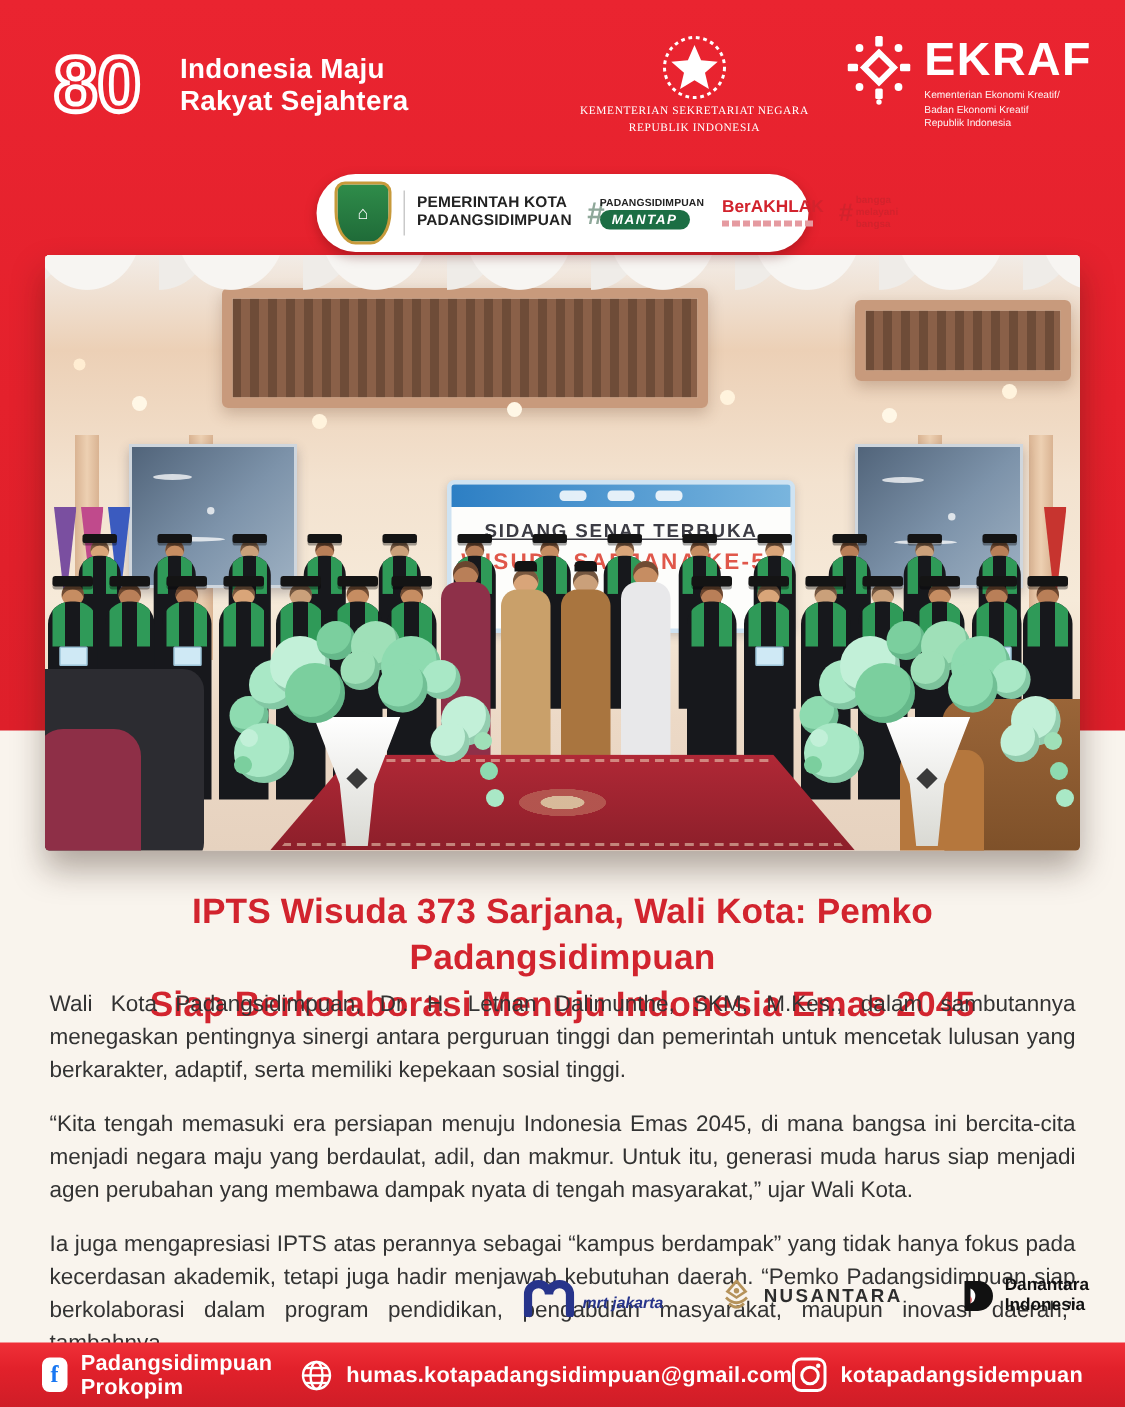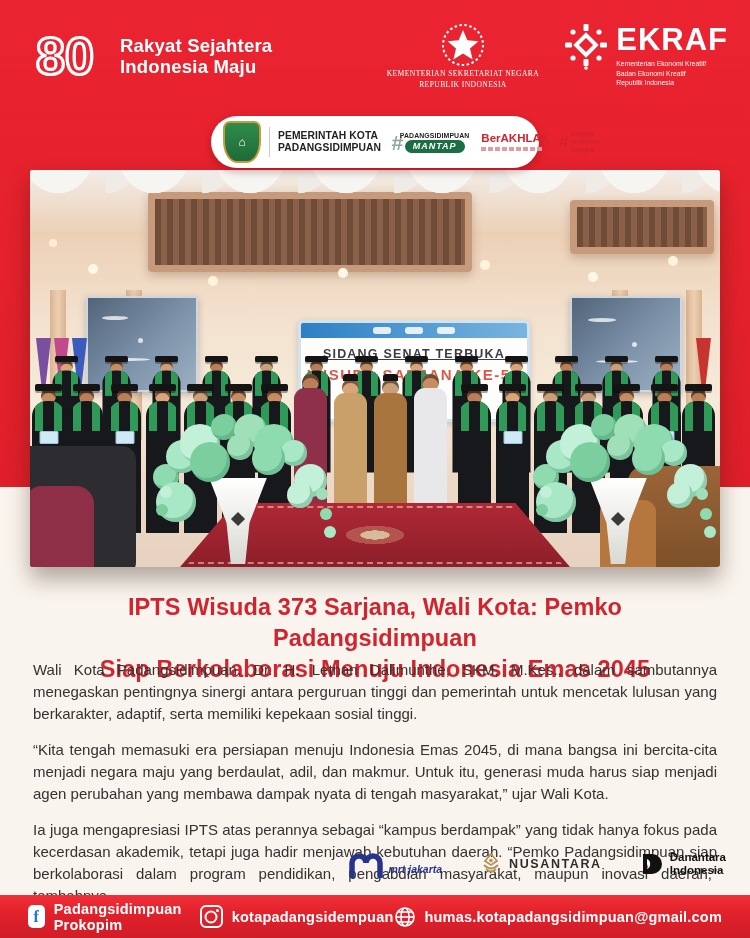--- a/index.html
+++ b/index.html
@@ -24,21 +24,21 @@
   
   .gov-pill{position:absolute;left:211px;top:116px;width:328px;height:52px;background:#fff;border-radius:26px;
     box-shadow:0 3px 8px rgba(90,10,10,.35);display:flex;align-items:center;padding:0 12px;box-sizing:border-box;gap:8px;z-index:6;}
   .shield{width:34px;height:38px;background:linear-gradient(180deg,#2f8c4a,#1f6b38);border:2px solid #c79a3b;
     border-radius:7px 7px 14px 14px / 7px 7px 22px 22px;display:flex;align-items:center;justify-content:center;flex:0 0 auto;}
   .shield-dome{width:12px;height:12px;color:#fff;font-size:12px;line-height:12px;text-align:center;}
   .pill-div{width:1px;height:30px;background:#c9c9c9;flex:0 0 auto;}
   .pemkot{font-size:10.3px;font-weight:800;color:#222;line-height:1.18;letter-spacing:.1px;white-space:nowrap;}
   .mantap{display:flex;align-items:center;margin-left:2px;flex:0 0 auto;}
   .mantap-hash{font-size:21px;font-weight:800;color:#8fa89a;font-style:italic;line-height:1;margin-right:-3px;}
-  .mantap-col{display:flex;flex-direction:column;align-items:center;}
+  .mantap-col{display:flex;flex-direction:column;align-items:flex-start;}
   .mantap-top{font-size:6.9px;font-weight:800;color:#222;letter-spacing:.1px;}
   .mantap-pill{background:#1c6e44;color:#fff;font-size:9px;font-weight:800;font-style:italic;letter-spacing:1px;
     padding:1px 8px 2px;border-radius:8px;margin-top:1px;}
   .berakhlak{display:flex;flex-direction:column;align-items:flex-start;margin-left:4px;flex:0 0 auto;}
   .berakhlak-name{font-size:11.5px;font-weight:800;color:#d2232d;line-height:1;}
   .berakhlak-sub{margin-top:2px;width:62px;height:4px;background:repeating-linear-gradient(90deg,#e59aa0 0 5px,transparent 5px 7px);}
   .bangga{display:flex;align-items:center;margin-left:2px;flex:0 0 auto;}
   .bangga-hash{font-size:17px;font-weight:800;color:#d2232d;font-style:italic;margin-right:2px;line-height:1;}
   .bangga-lines{display:flex;flex-direction:column;font-size:6.6px;font-weight:800;color:#d2232d;line-height:1.25;}
 
@@ -134,22 +134,22 @@
 <div class="poster">
   <div class="red-top"></div>
 
   <div class="hdr">
     <div class="logo80">
       <svg width="74" height="64" viewBox="0 0 74 64">
         <text x="2" y="50" font-family="Liberation Sans, sans-serif" font-size="52" font-weight="800" fill="none" stroke="#ffffff" stroke-width="3.2">80</text>
       </svg>
     </div>
     <div class="slogan">
+      <div>Indonesia Maju</div>
       <div>Rakyat Sejahtera</div>
-      <div>Indonesia Maju</div>
     </div>
     <div class="hdr-right">
       <div class="setneg">
         <svg width="46" height="46" viewBox="0 0 46 46">
           <circle cx="23" cy="23" r="20" fill="none" stroke="#ffffff" stroke-width="2" stroke-dasharray="2.5 2.5"></circle>
           <path d="M23 8 L27.4 18.2 L38.5 19.2 L30 26.5 L32.6 37.4 L23 31.5 L13.4 37.4 L16 26.5 L7.5 19.2 L18.6 18.2 Z" fill="#ffffff"></path>
         </svg>
         <div class="setneg-text">
           <div>KEMENTERIAN SEKRETARIAT NEGARA</div>
           <div>REPUBLIK INDONESIA</div>
@@ -552,29 +552,29 @@
       </div>
     </div>
   </div>
 
   <div class="footer">
     <div class="f-item">
       <div class="fb-ic">f</div>
       <span>Padangsidimpuan Prokopim</span>
     </div>
     <div class="f-item">
-      <div class="ig-ic"></div>
-      <span>kotapadangsidempuan</span>
-    </div>
-    <div class="f-item">
       <svg width="22" height="22" viewBox="0 0 22 22">
         <g fill="none" stroke="#ffffff" stroke-width="1.6">
           <circle cx="11" cy="11" r="9"></circle>
           <ellipse cx="11" cy="11" rx="4" ry="9"></ellipse>
           <line x1="2" y1="11" x2="20" y2="11"></line>
           <line x1="3.5" y1="6" x2="18.5" y2="6"></line>
           <line x1="3.5" y1="16" x2="18.5" y2="16"></line>
         </g>
       </svg>
       <span>humas.kotapadangsidimpuan@gmail.com</span>
     </div>
+    <div class="f-item">
+      <div class="ig-ic"></div>
+      <span>kotapadangsidempuan</span>
+    </div>
   </div>
 </div>
 
 </body></html>

